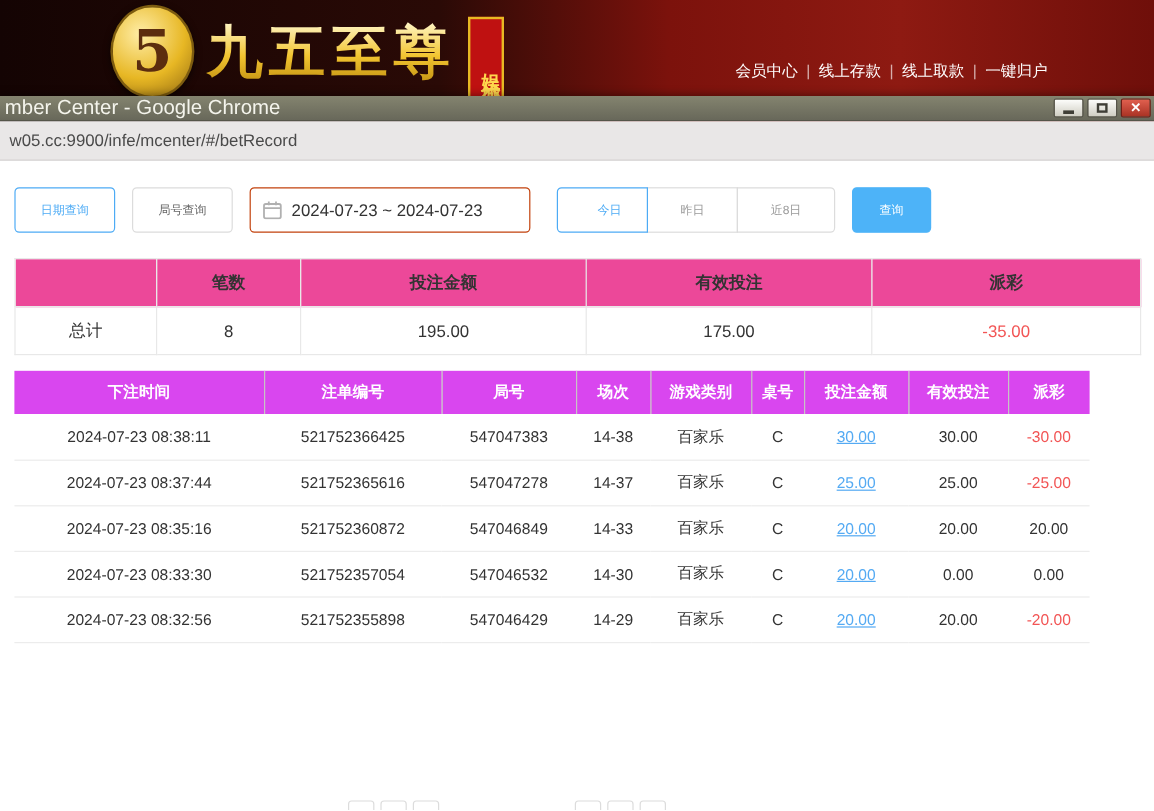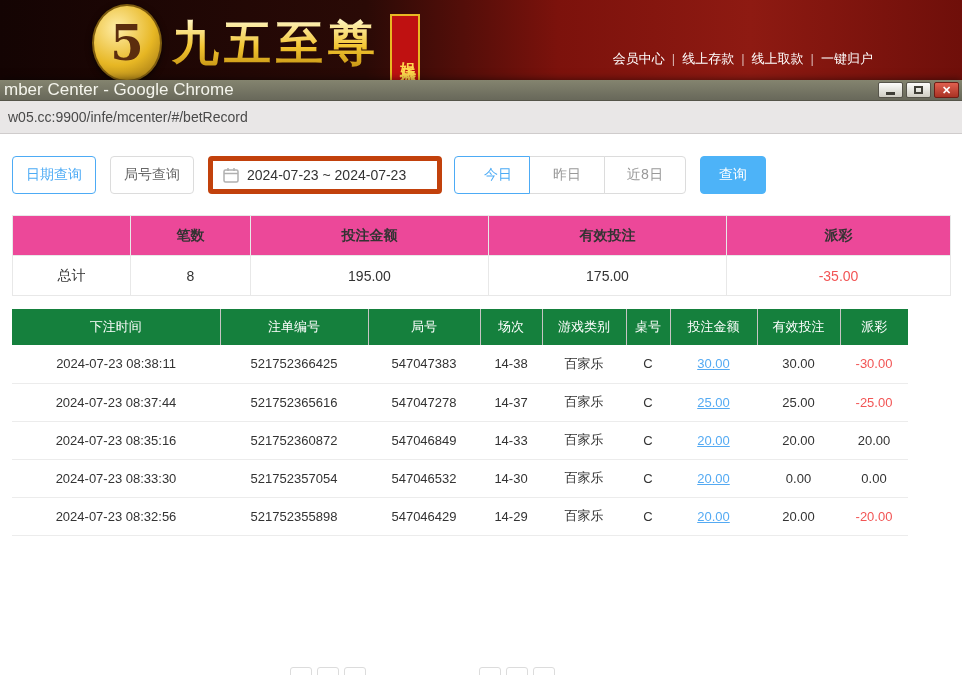--- a/index.html
+++ b/index.html
@@ -63,47 +63,47 @@
     height:33px; background:#e9e7e7; border-bottom:1px solid #cfcccc;
     display:flex; align-items:center;
   }
   .url { font-size:14px; color:#4a4a4a; padding-left:8px; white-space:nowrap;text-align:center; }
 
   .page { position:relative; height:541px; background:#fff; overflow:hidden; }
 
   
   .filters { position:absolute; top:22px; left:12px; display:flex; align-items:center; }
   .btn {
-    height:38px; border-radius:4px; background:#fff; font-size:14px; cursor:pointer;
-    font-family:Liberation Mono, monospace;
+    height:38px; border-radius:4px; background:#fff; font-size:10px; cursor:pointer;
+    font-family:Liberation Sans, sans-serif;
   }
   .outline-blue { border:1px solid #4dabf5; color:#4dabf5; width:84px; margin-right:14px; }
   .outline-gray { border:1px solid #dcdcdc; color:#666; width:84px; margin-right:14px; }
   .date-input {
-    width:234px; height:38px; border:5px solid #c2410c; border-radius:4px;
+    width:234px; height:38px; border:1px solid #c2410c; border-radius:4px;
     display:flex; align-items:center; gap:8px; padding-left:10px;
-    margin-right:12px; font-size:14px; color:#333; cursor:text; background:#fff;
+    margin-right:22px; font-size:14px; color:#333; cursor:text; background:#fff;
   }
   .btn-group { display:flex; margin-right:14px; }
   .grp { border:1px solid #dcdcdc; color:#999; width:76px; border-radius:0; margin-left:-1px; background:#fff; }
   .grp.first { border-radius:4px 0 0 4px; margin-left:0;padding-left:12px; }
   .grp.last { border-radius:0 4px 4px 0; width:82px; }
   .grp.active { border-color:#4dabf5; color:#4dabf5; position:relative; z-index:1; }
   .solid-blue { background:#4db3f8; border:1px solid #4db3f8; color:#fff; width:66px; }
 
   
   table { border-collapse:collapse; table-layout:fixed; }
   .summary { position:absolute; top:81px; left:12px; width:938px; font-size:14px; color:#333; }
   .summary th, .summary td { border:1px solid #e8e8e8; height:40px; text-align:center; font-weight:normal; }
   .summary th { background:#ec4899; font-weight:bold; color:#333; }
 
   
   .detail { position:absolute; top:175px; left:12px; width:896px; font-size:13px; color:#333; }
   .detail th {
-    background:#15803d; color:#fff; height:36px; font-weight:normal;
+    background:#d946ef; color:#fff; height:36px; font-weight:bold;
     border-right:1px solid #c7c4c4; text-align:center;
   }
   .detail th:last-child { border-right:none; }
   .detail td { height:38px; border-bottom:1px solid #ececec; text-align:center; background:#fff; }
   .link-blue { color:#54aaf3; text-decoration:underline; cursor:pointer; }
   .neg { color:#f25555; }
 
   
   .pagination { position:absolute; top:533px; left:0; width:962px; height:24px; }
   .page-box {

